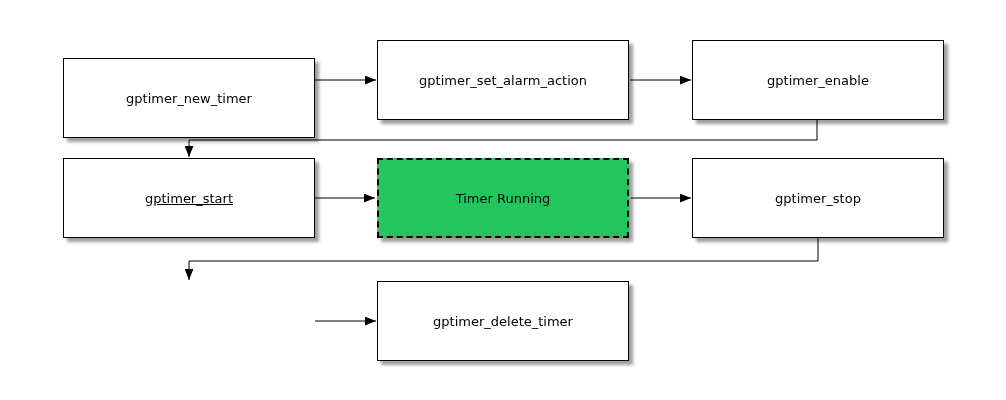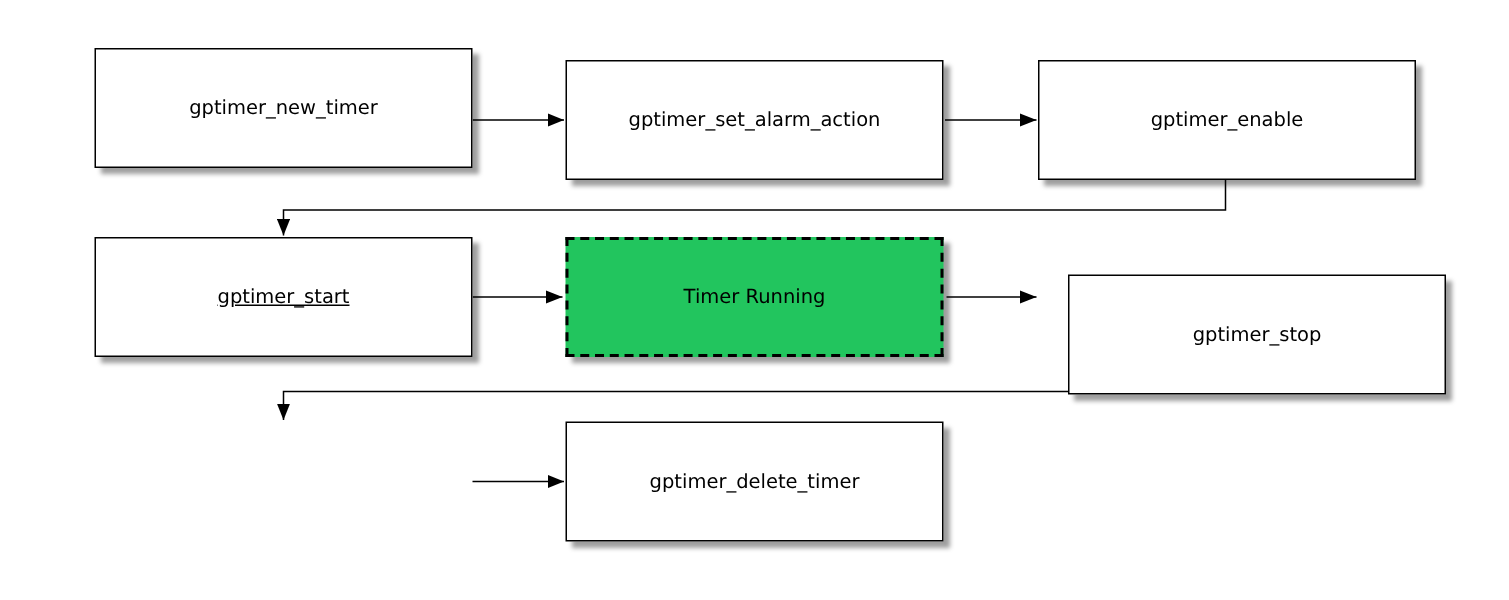--- a/index.html
+++ b/index.html
@@ -37,26 +37,26 @@
     text-align: center;
     font-size: 13px;
     color: #000000;
     line-height: 25px;
   }
   .node.highlight {
     background: #22c55e;
     border: 2px dashed #000000;
   }
   
-  .pos-r1c1 { left: 63px;  top: 32px;  }
+  .pos-r1c1 { left: 63px;  top: 58px;  }
   .pos-r1c2 { left: 377px; top: 40px;  }
   .pos-r1c3 { left: 692px; top: 40px;  }
   .pos-r2c1 { left: 63px;  top: 158px; text-decoration: underline; }
   .pos-r2c2 { left: 377px; top: 158px; }
-  .pos-r2c3 { left: 712px; top: 158px; margin-top: 25px; }
+  .pos-r2c3 { left: 692px; top: 158px; }
   .pos-r3c1 { left: 63px;  top: 281px; }
   .pos-r3c2 { left: 377px; top: 281px; justify-content: center; }
   .edge-path {
     fill: none;
     stroke: #000000;
     stroke-width: 1;
   }
 </style>
 </head>
 <body>

